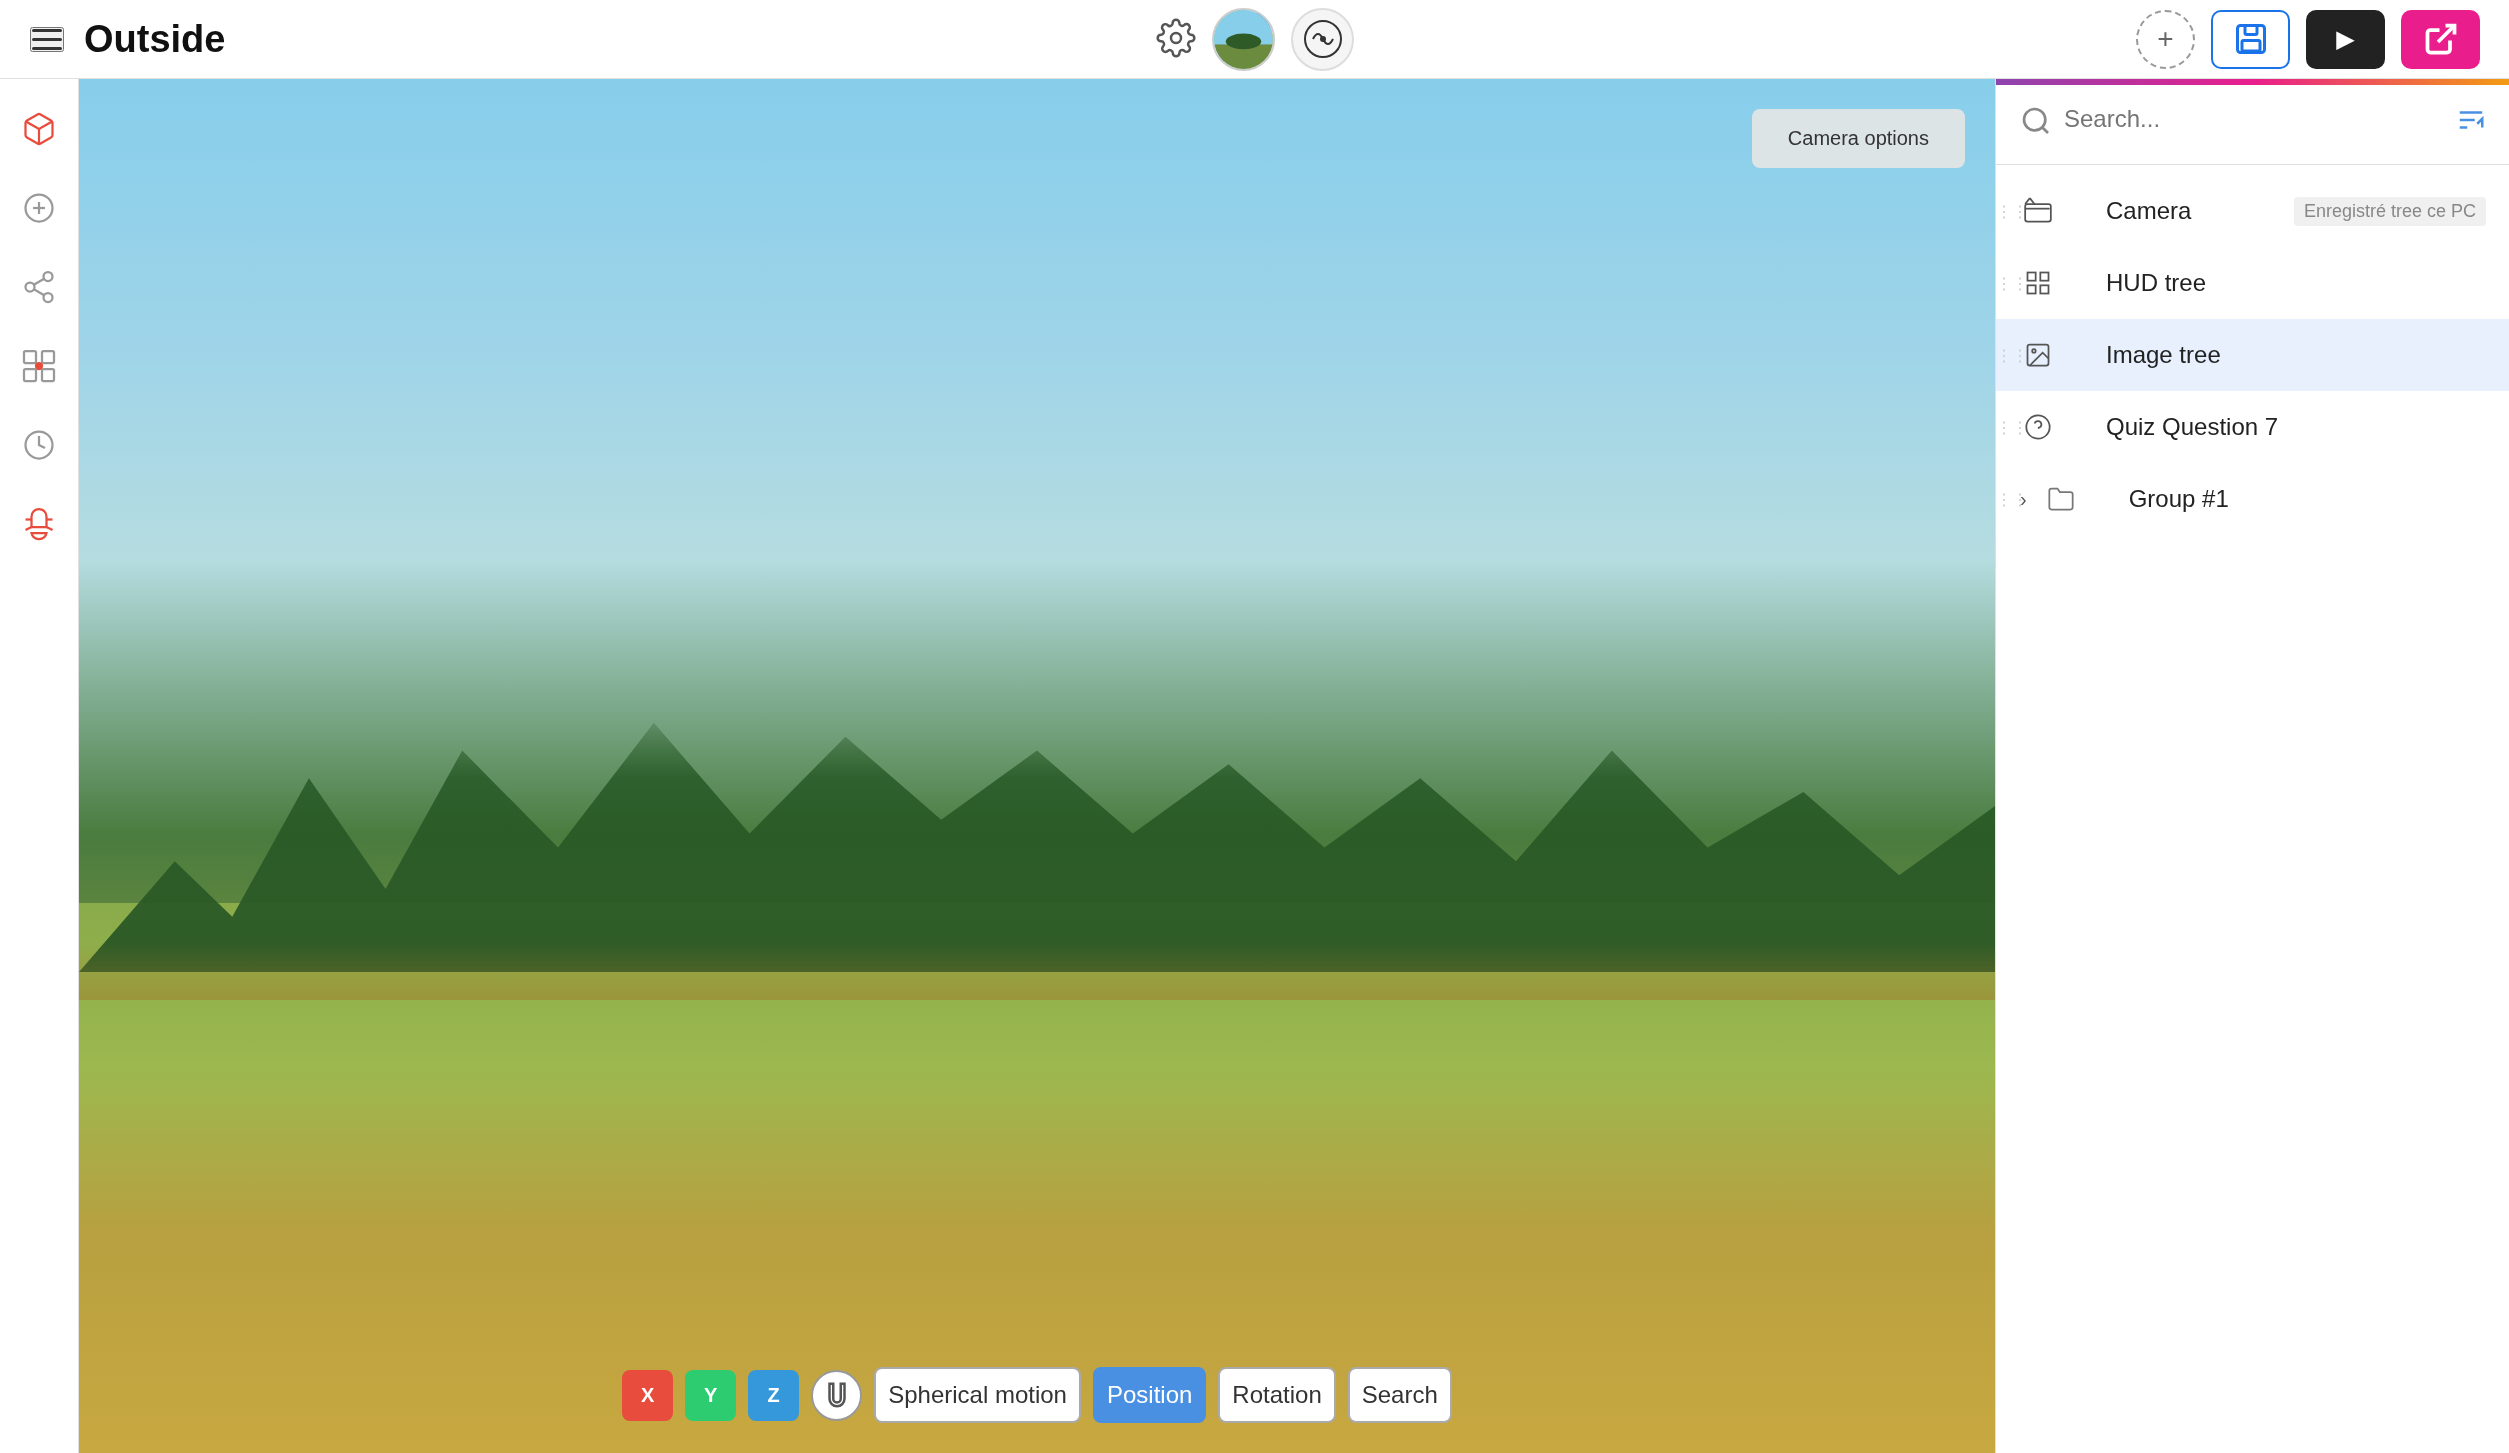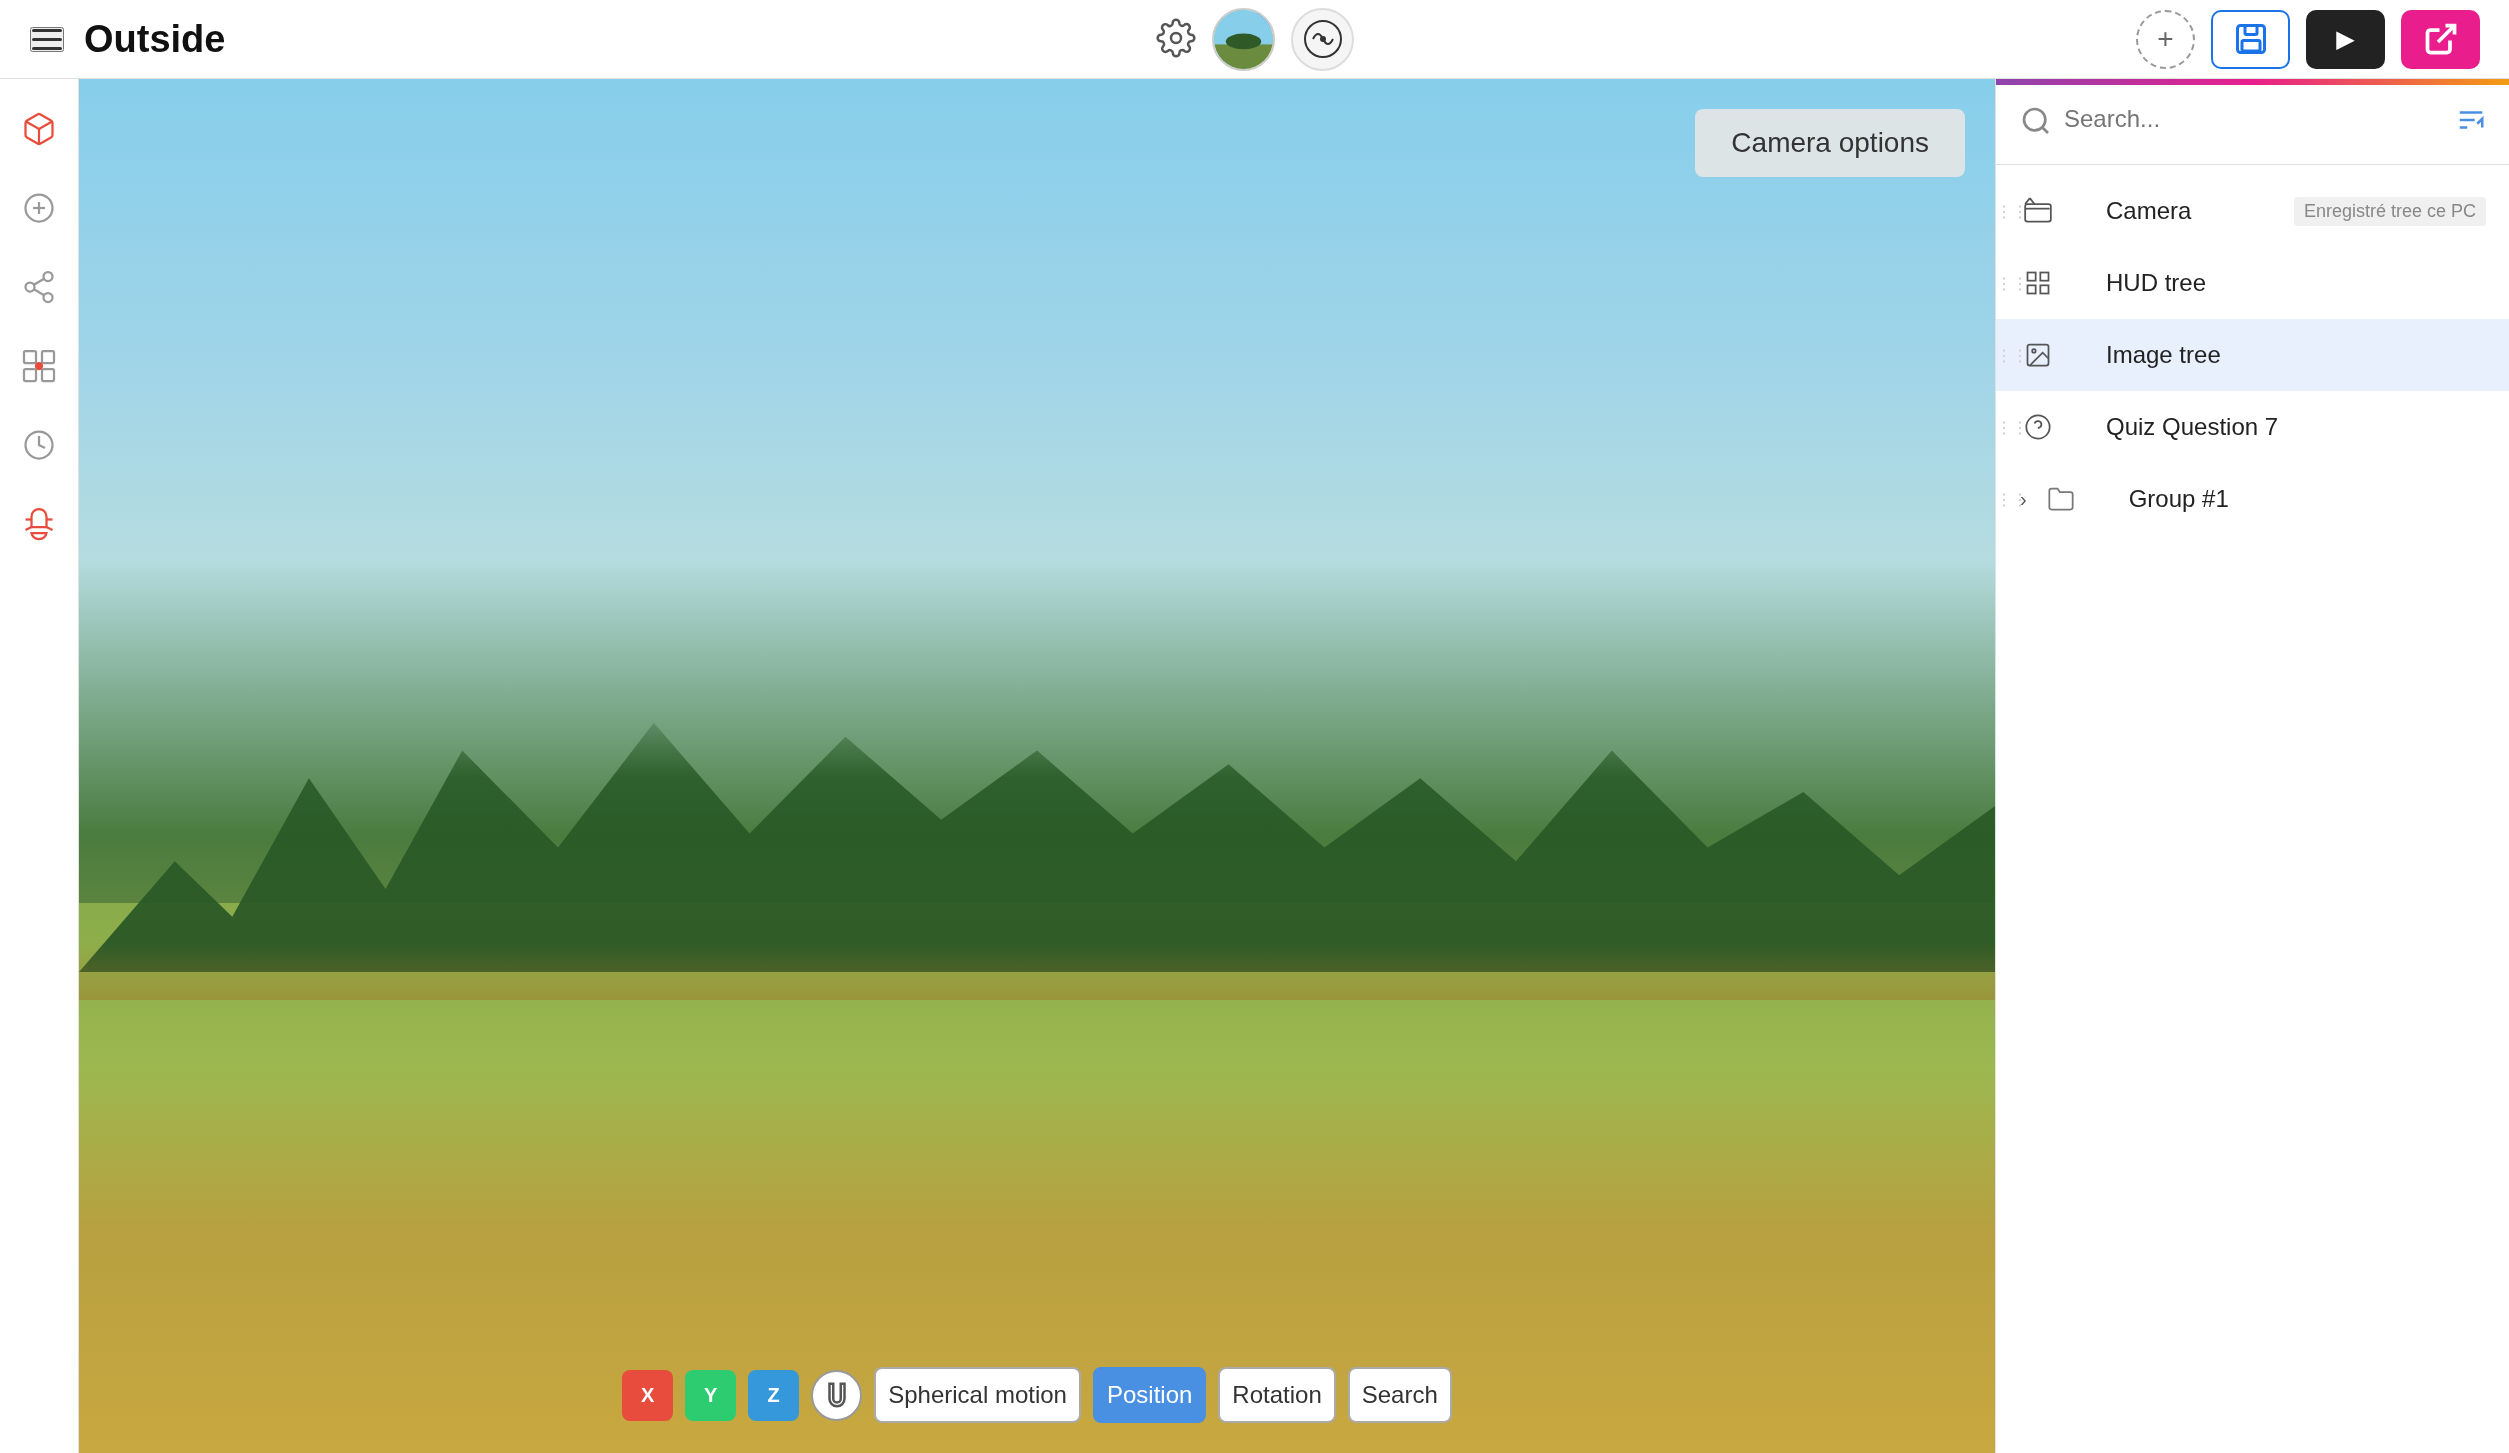--- a/index.html
+++ b/index.html
@@ -245,21 +245,21 @@
 
     
     .camera-options-btn {
       position: absolute;
       top: 30px;
       right: 30px;
       background: rgba(230, 230, 230, 0.9);
       border: none;
       border-radius: 8px;
       padding: 18px 36px;
-      font-size: 28px;
+      font-size: 20px;
       cursor: pointer;
       color: #333;
       font-weight: 500;
     }
 
     
     .bottom-toolbar {
       position: absolute;
       bottom: 30px;
       left: 0;

